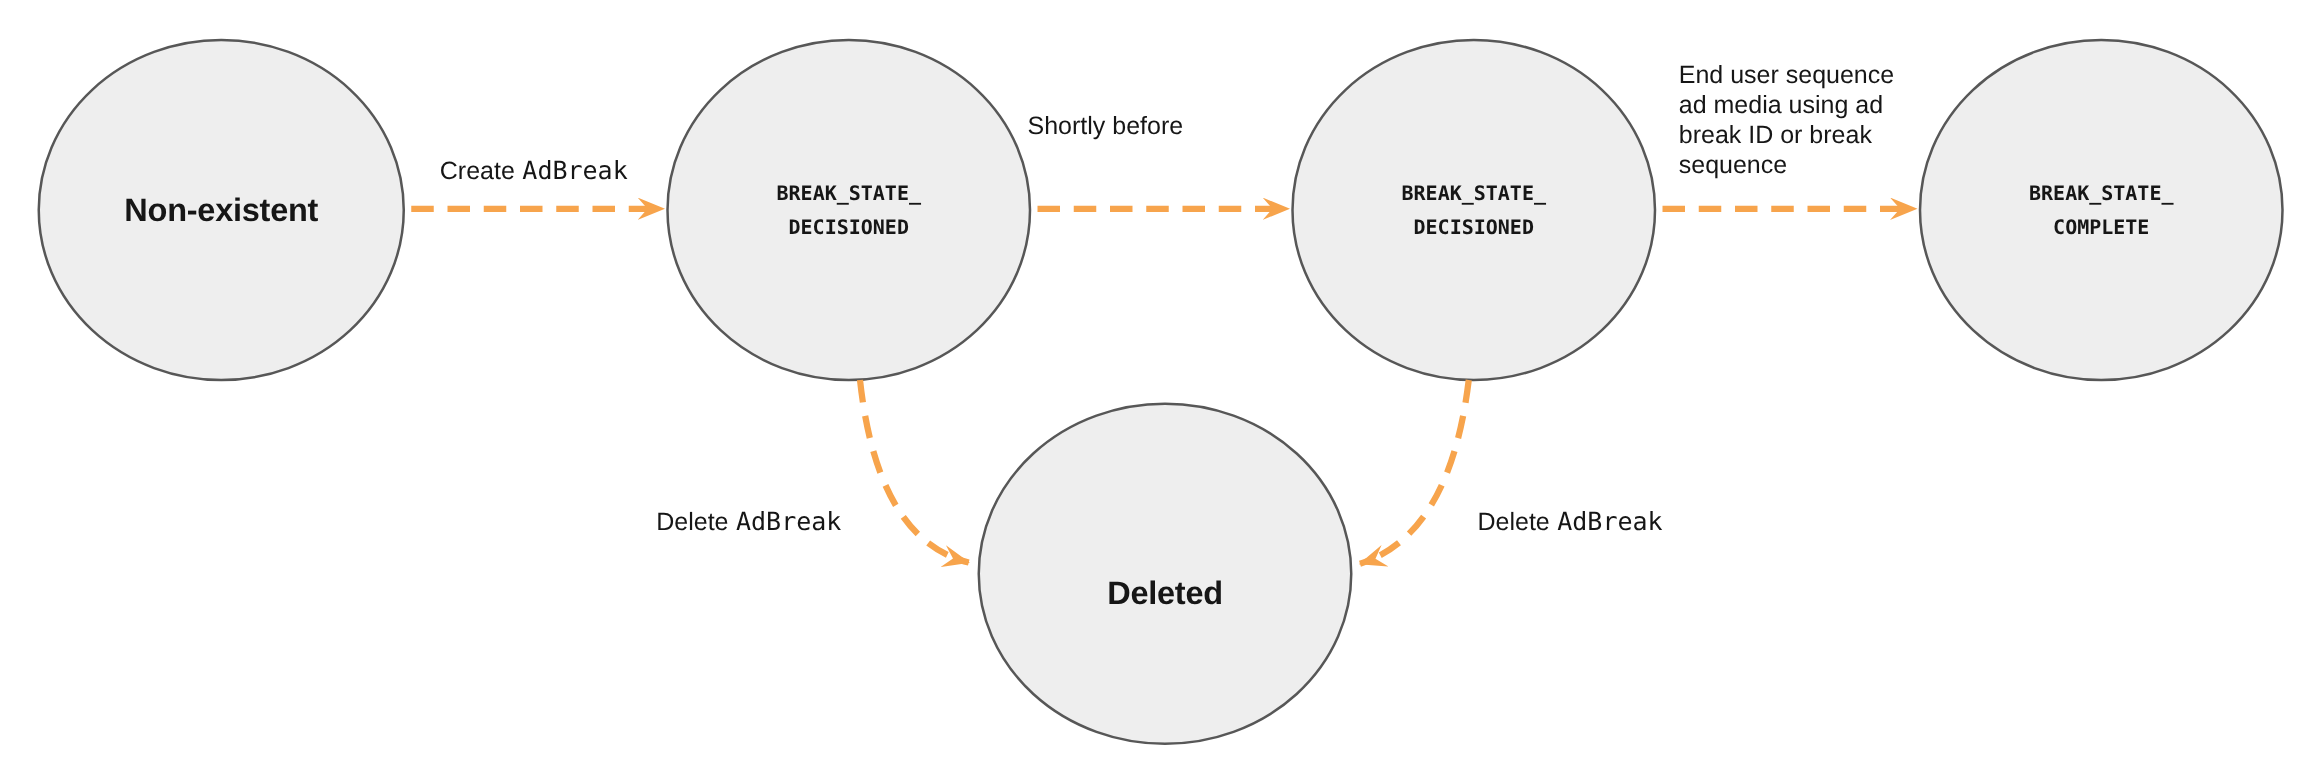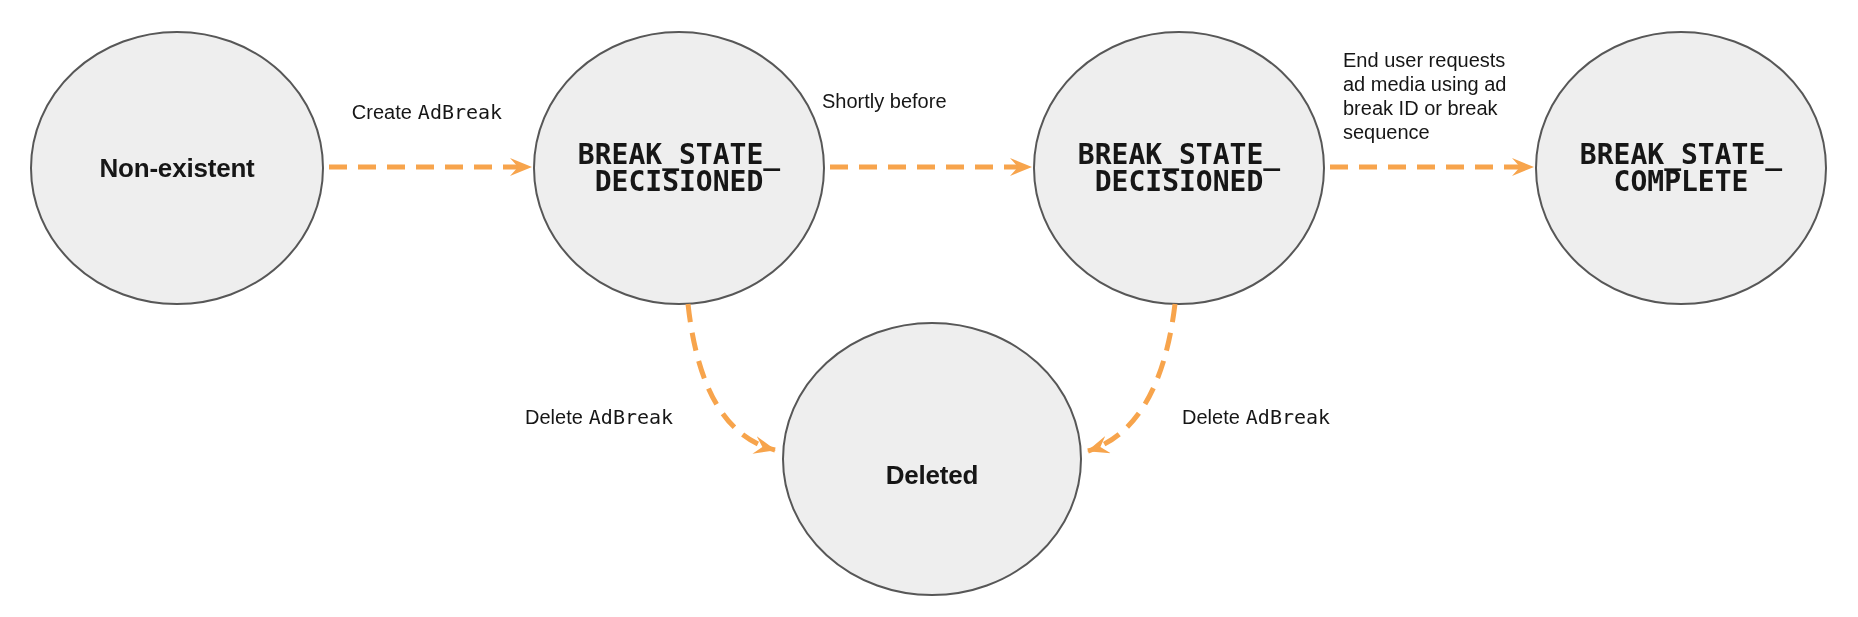--- a/index.html
+++ b/index.html
@@ -21,35 +21,35 @@
   .node-label.sans{
     font-family:"Liberation Sans", sans-serif;
     font-weight:bold;
     font-size:26px;
     letter-spacing:-0.2px;
     text-align:right;
   }
   .node-label.mono{
     font-family:"DejaVu Sans Mono","Liberation Mono", monospace;
     font-weight:bold;
-    font-size:28px;
+    font-size:16px;
     line-height:27px;
   }
   .t-label{
     position:absolute;
     font-size:20px;
     line-height:24px;
     white-space:nowrap;
   }
   .t-label .code{
     font-family:"DejaVu Sans Mono","Liberation Mono", monospace;
     font-size:20px;
   }
   .t-label .code.after{margin-left:0.30em;}
-  .t-label.centered{transform:translateX(-50%);text-align:center;}
+  .t-label.centered{transform:translateX(-50%);text-align:center;margin-top:24px;}
 </style>
 </head>
 <body>
 
 <div class="stage">
 
   <svg width="1858" height="617" viewBox="0 0 1858 617">
     <defs>
       <marker id="arrowhead" viewBox="0 0 22 18" refX="21" refY="9" markerWidth="22" markerHeight="18" markerUnits="userSpaceOnUse" orient="auto">
         <path d="M0,0 L22,9 L0,18 L8,9 Z" fill="#f7a44c"></path>
@@ -90,21 +90,21 @@
 
   <div class="t-label centered" style="left:427px;top:100px;">
     <span>Create</span><span class="code after">AdBreak</span>
   </div>
 
   <div class="t-label" style="left:792px;top:89px;margin-left:30px;">
     <div>Shortly before</div>
   </div>
 
   <div class="t-label" style="left:1343px;top:48px;">
-    <div>End user requests</div>
+    <div>End user sequence</div>
     <div>ad media using ad</div>
     <div>break ID or break</div>
     <div>sequence</div>
   </div>
 
   <div class="t-label" style="left:525px;top:405px;">
     <span>Delete</span><span class="code after">AdBreak</span>
   </div>
 
   <div class="t-label" style="left:1182px;top:405px;">

